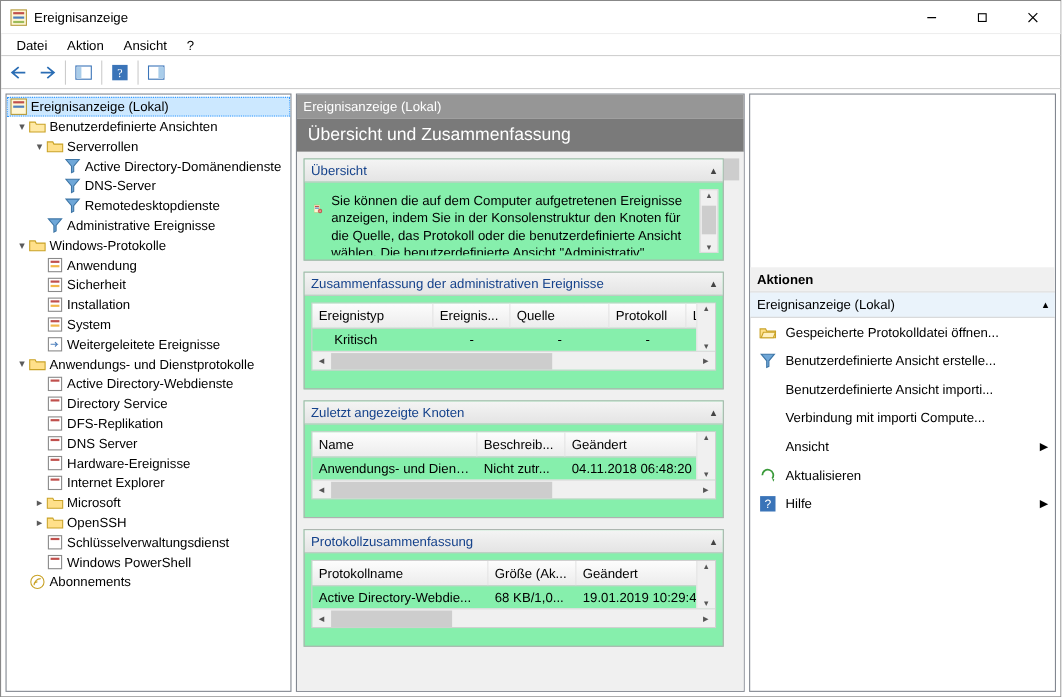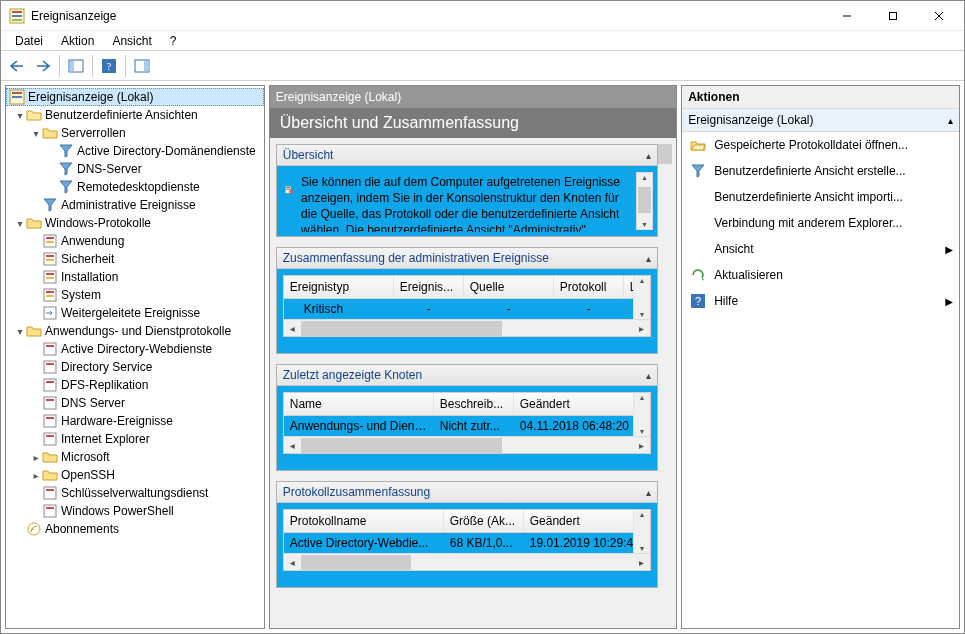--- a/index.html
+++ b/index.html
@@ -8,38 +8,38 @@
   .titlebar { height: 30px; display: flex; align-items: center; padding: 0 2px 0 8px; background: #fff; border-bottom: 1px solid #eee; }
   .titlebar .ticon { width: 16px; height: 16px; margin-right: 6px; }
   .titlebar .title { flex: 1; font-size: 12px; }
   .titlebar .wbtn { width: 46px; height: 30px; display: flex; align-items: center; justify-content: center; }
   .menubar { height: 20px; display: flex; align-items: center; padding: 0 6px; gap: 2px; border-bottom: 1px solid #d0d0d0; }
   .menubar span { padding: 1px 8px; }
   .toolbar { height: 30px; display: flex; align-items: center; padding: 2px 4px; gap: 2px; border-bottom: 1px solid #d0d0d0; }
   .tbtn { width: 24px; height: 24px; border: 1px solid transparent; display: flex; align-items: center; justify-content: center; }
   .tsep { width: 1px; height: 22px; background: #ccc; margin: 0 2px; }
   .content { flex: 1; display: flex; min-height: 0; }
-  .pane { border: 1px solid #828790; background: #fff; margin: 4px 2px; display: flex; flex-direction: column; min-height: 0; }
+  .pane { border: 1px solid #828790; background: #fff; margin: 4px 2px; display: flex; flex-direction: column; min-height: 0; justify-content: center; }
   .pane.left { width: 272px; margin-left: 4px; }
   .pane.center { flex: 1; }
   .pane.right { width: 292px; margin-right: 4px; }
   
   .tree { padding: 2px 0; overflow: auto; flex: 1; white-space: nowrap; }
   .trow { display: flex; align-items: center; height: 18px; padding-right: 6px; }
   .trow.sel { background: #cce8ff; border: 1px dotted #3399ff; }
   .twist { width: 12px; text-align: center; color: #5a5a5a; font-size: 10px; }
   .twist.open::before { content: "▾"; }
   .twist.closed::before { content: "▸"; }
   .ticon2 { width: 16px; height: 16px; margin: 0 2px 0 0; flex-shrink: 0; }
   .tlabel { padding-left: 1px; }
   
   .chead { background: #969696; color: #fff; font-size: 12px; padding: 4px 6px; }
   .chead.dark { background: #7a7a7a; font-size: 16px; padding: 6px 10px; }
   .cbody { flex: 1; overflow: auto; background: #f0f0f0; padding: 6px 18px 6px 6px; position: relative; }
-  .section { border: 1px solid #b0b0b0; background: #0ea5e9; margin-bottom: 10px; }
+  .section { border: 1px solid #b0b0b0; background: #86efac; margin-bottom: 10px; }
   .shead { background: linear-gradient(#f4f4f4,#e4e4e4); border-bottom: 1px solid #c8c8c8; padding: 3px 6px; display: flex; align-items: center; color: #15428b; font-size: 12px; }
   .shead .caret { margin-left: auto; color: #444; font-size: 10px; }
   .sbody { padding: 8px 8px 4px 8px; }
   .overview { display: flex; gap: 8px; align-items: flex-start; max-height: 58px; overflow: hidden; }
   .otext { font-size: 12px; line-height: 16px; padding-right: 6px; }
   .tblhead { display: flex; background: linear-gradient(#fdfdfd,#ececec); border-bottom: 1px solid #d0d0d0; font-size: 12px; }
   .tblhead > div { border-right: 1px solid #e4e4e4; padding: 4px 6px; overflow: hidden; text-overflow: ellipsis; white-space: nowrap; }
   .tblrow { display: flex; font-size: 12px; }
   .tblrow > div { padding: 3px 6px; overflow: hidden; text-overflow: ellipsis; white-space: nowrap; }
   .hscroll { height: 17px; background: #f0f0f0; border-top: 1px solid #dcdcdc; position: relative; display: flex; align-items: center; }
@@ -468,21 +468,21 @@
             <path d="M2 2h12l-5 6v5l-2 1v-6z" fill="#6fa7d8" stroke="#3e76a6"></path>
           </svg>
           <span>Benutzerdefinierte Ansicht erstelle...</span>
         </div>
       <div class="ract">
           <span class="ricon"></span>
           <span>Benutzerdefinierte Ansicht importi...</span>
         </div>
       <div class="ract">
           <span class="ricon"></span>
-          <span>Verbindung mit anderem Explorer...</span>
+          <span>Verbindung mit importi Compute...</span>
         </div>
       <div class="ract">
           <span class="ricon"></span>
           <span>Ansicht</span>
           <span class="rarrow">▶</span>
         </div>
       <div class="ract">
           <svg class="ricon" viewBox="0 0 16 16">
             <path d="M3 8a5 5 0 119 3" fill="none" stroke="#3a9a3a" stroke-width="1.6"></path>
             <path d="M12 11l2 1-1 2z" fill="#3a9a3a"></path>

